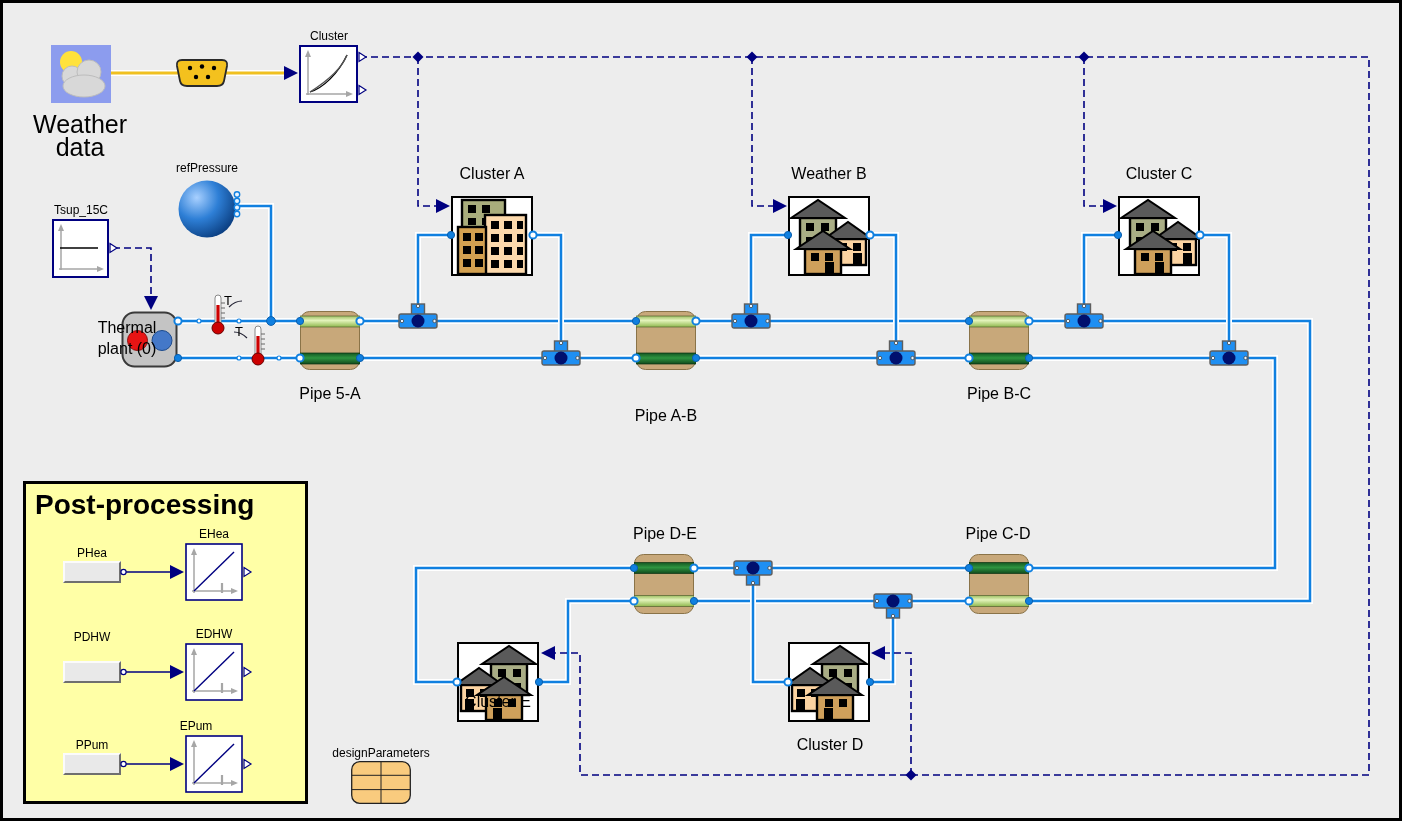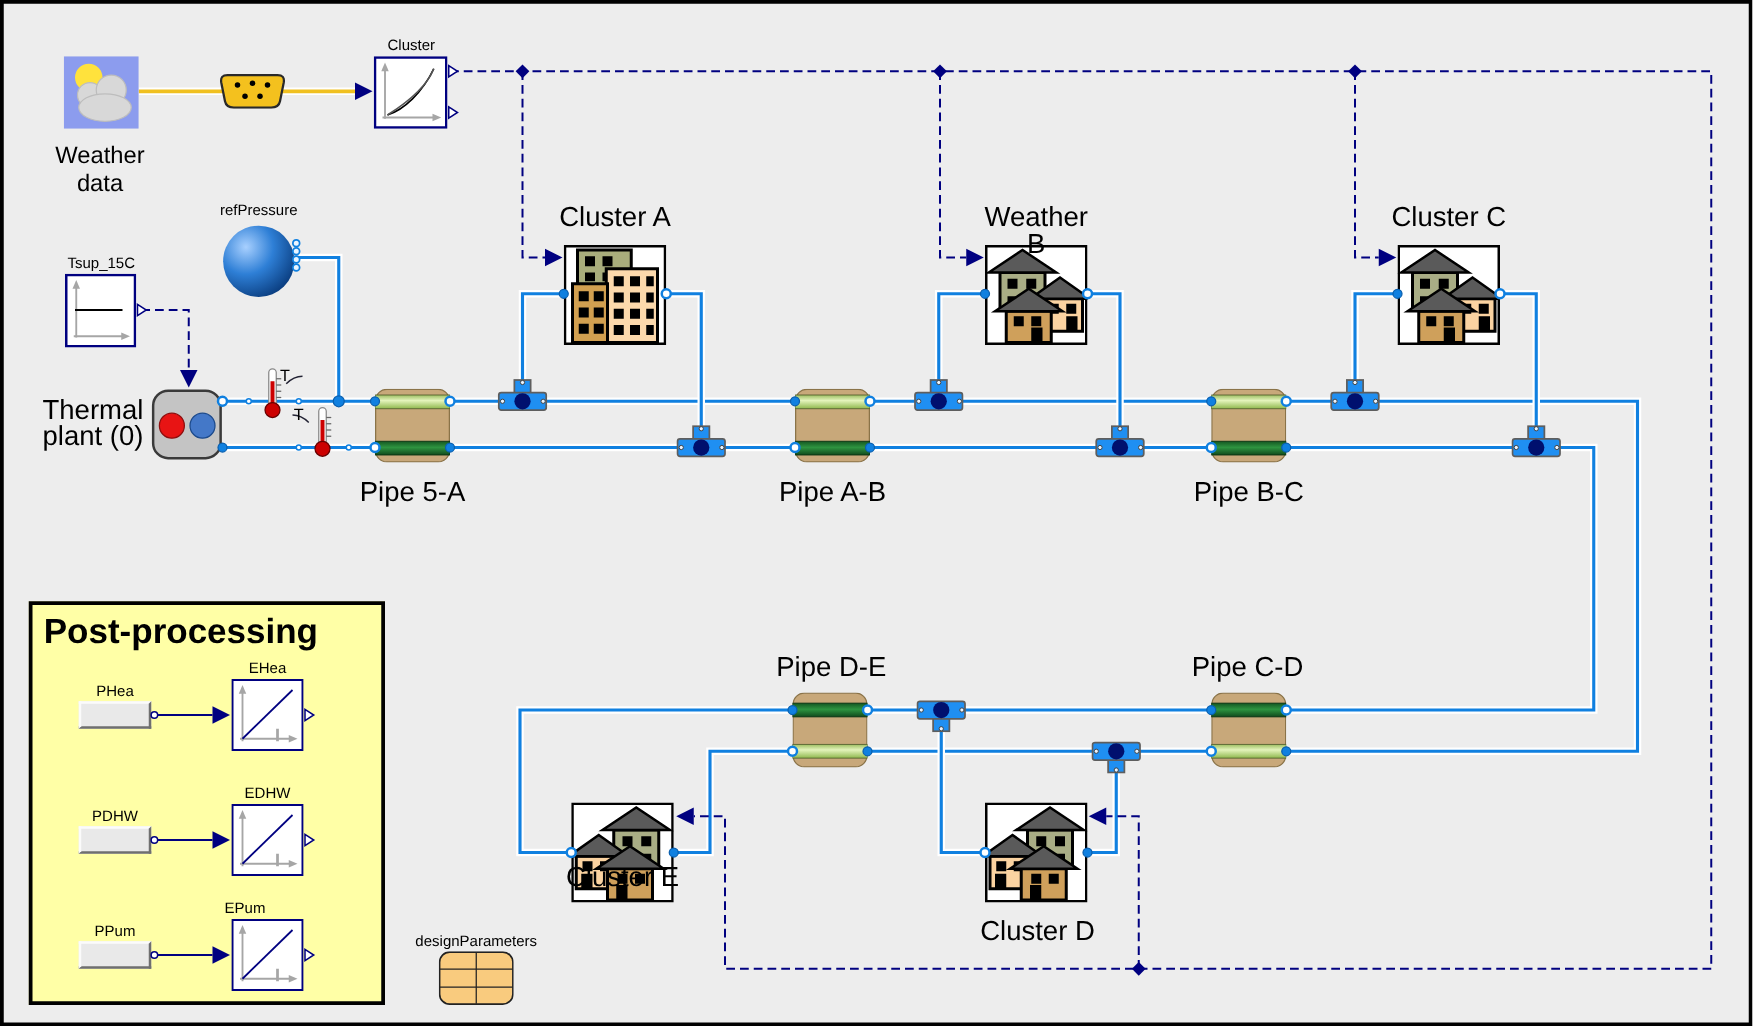--- a/index.html
+++ b/index.html
@@ -4,23 +4,23 @@
 <style>
   html,body{margin:0;padding:0;background:#fff;}
   .canvas{
     position:relative;width:1402px;height:821px;box-sizing:border-box;
     background:#EDEDED;border:3px solid #000;overflow:hidden;
     font-family:"Liberation Sans",sans-serif;color:#000;
   }
   svg{display:block;}
   .layer{position:absolute;left:0;top:0;width:1402px;height:821px;pointer-events:none;}
   .comp{position:absolute;}
-  .lbl{position:absolute;font-size:22px;line-height:21px;text-align:center;white-space:pre-line;}
+  .lbl{position:absolute;font-size:16px;line-height:21px;text-align:center;white-space:pre-line;}
   .lbl-sm{font-size:12px;line-height:14px;}
-  .lbl-left{text-align:left;}
+  .lbl-left{text-align:center;margin-left:45px;}
   .post-box{position:absolute;left:20px;top:478px;width:285px;height:323px;
     background:#FFFFA6;border:3px solid #000;box-sizing:border-box;}
   .post-title{position:absolute;left:32px;top:486px;font-size:28px;font-weight:bold;}
   .expr{position:absolute;width:58px;height:22px;background:#E9E9E9;box-sizing:border-box;
     border:2px solid;border-color:#FBFBFB #6F6F6F #6F6F6F #FBFBFB;}
 </style>
 </head>
 <body>
 
 <div class="canvas">
@@ -470,45 +470,45 @@
       <polygon points="107,240.5 114,245 107,249.5"></polygon>
       <polygon points="241,564.5 248,569 241,573.5"></polygon>
       <polygon points="241,664.5 248,669 241,673.5"></polygon>
       <polygon points="241,756.5 248,761 241,765.5"></polygon>
       <circle cx="120.5" cy="569" r="2.6"></circle>
         <circle cx="120.5" cy="669" r="2.6"></circle>
         <circle cx="120.5" cy="761" r="2.6"></circle>
     </g>
   </svg>
 
-  <div class="lbl" style="left:17px;top:110px;width:120px;font-size:19px;line-height:23px">Weather
+  <div class="lbl" style="left:17px;top:110px;width:120px;font-size:25px;line-height:23px">Weather
 data</div>
   <div class="lbl lbl-sm" style="left:296px;top:26px;width:60px">Cluster</div>
   <div class="lbl lbl-sm" style="left:42px;top:200px;width:72px">Tsup_15C</div>
   <div class="lbl lbl-sm" style="left:164px;top:158px;width:80px">refPressure</div>
   <div class="lbl lbl-left" style="left:31px;top:314px;width:96px">Thermal
 plant (0)</div>
   <div class="lbl" style="left:218px;top:287px;width:14px;font-size:13px">T</div>
   <div class="lbl" style="left:229px;top:318px;width:14px;font-size:13px">T</div>
 
   <div class="lbl" style="left:439px;top:160px;width:100px">Cluster A</div>
   <div class="lbl" style="left:776px;top:160px;width:100px">Weather B</div>
   <div class="lbl" style="left:1106px;top:160px;width:100px">Cluster C</div>
   <div class="lbl" style="left:777px;top:731px;width:100px">Cluster D</div>
   <div class="lbl" style="left:445px;top:688px;width:100px">Cluster E</div>
 
   <div class="lbl" style="left:277px;top:380px;width:100px">Pipe 5-A</div>
-  <div class="lbl" style="left:613px;top:380px;width:100px">Pipe A-B</div>
+  <div class="lbl" style="left:613px;top:402px;width:100px">Pipe A-B</div>
   <div class="lbl" style="left:946px;top:380px;width:100px">Pipe B-C</div>
   <div class="lbl" style="left:612px;top:520px;width:100px">Pipe D-E</div>
   <div class="lbl" style="left:945px;top:520px;width:100px">Pipe C-D</div>
 
   <div class="post-title">Post-processing</div>
   <div class="lbl lbl-sm" style="left:60px;top:543px;width:58px">PHea</div>
   <div class="lbl lbl-sm" style="left:182px;top:524px;width:58px">EHea</div>
-  <div class="lbl lbl-sm" style="left:60px;top:643px;width:58px">PDHW</div>
+  <div class="lbl lbl-sm" style="left:60px;top:627px;width:58px">PDHW</div>
   <div class="lbl lbl-sm" style="left:182px;top:624px;width:58px">EDHW</div>
   <div class="lbl lbl-sm" style="left:60px;top:735px;width:58px">PPum</div>
   <div class="lbl lbl-sm" style="left:164px;top:716px;width:58px">EPum</div>
 
   <div class="lbl lbl-sm" style="left:318px;top:743px;width:120px">designParameters</div>
 
 </div>
 
 </body></html>

